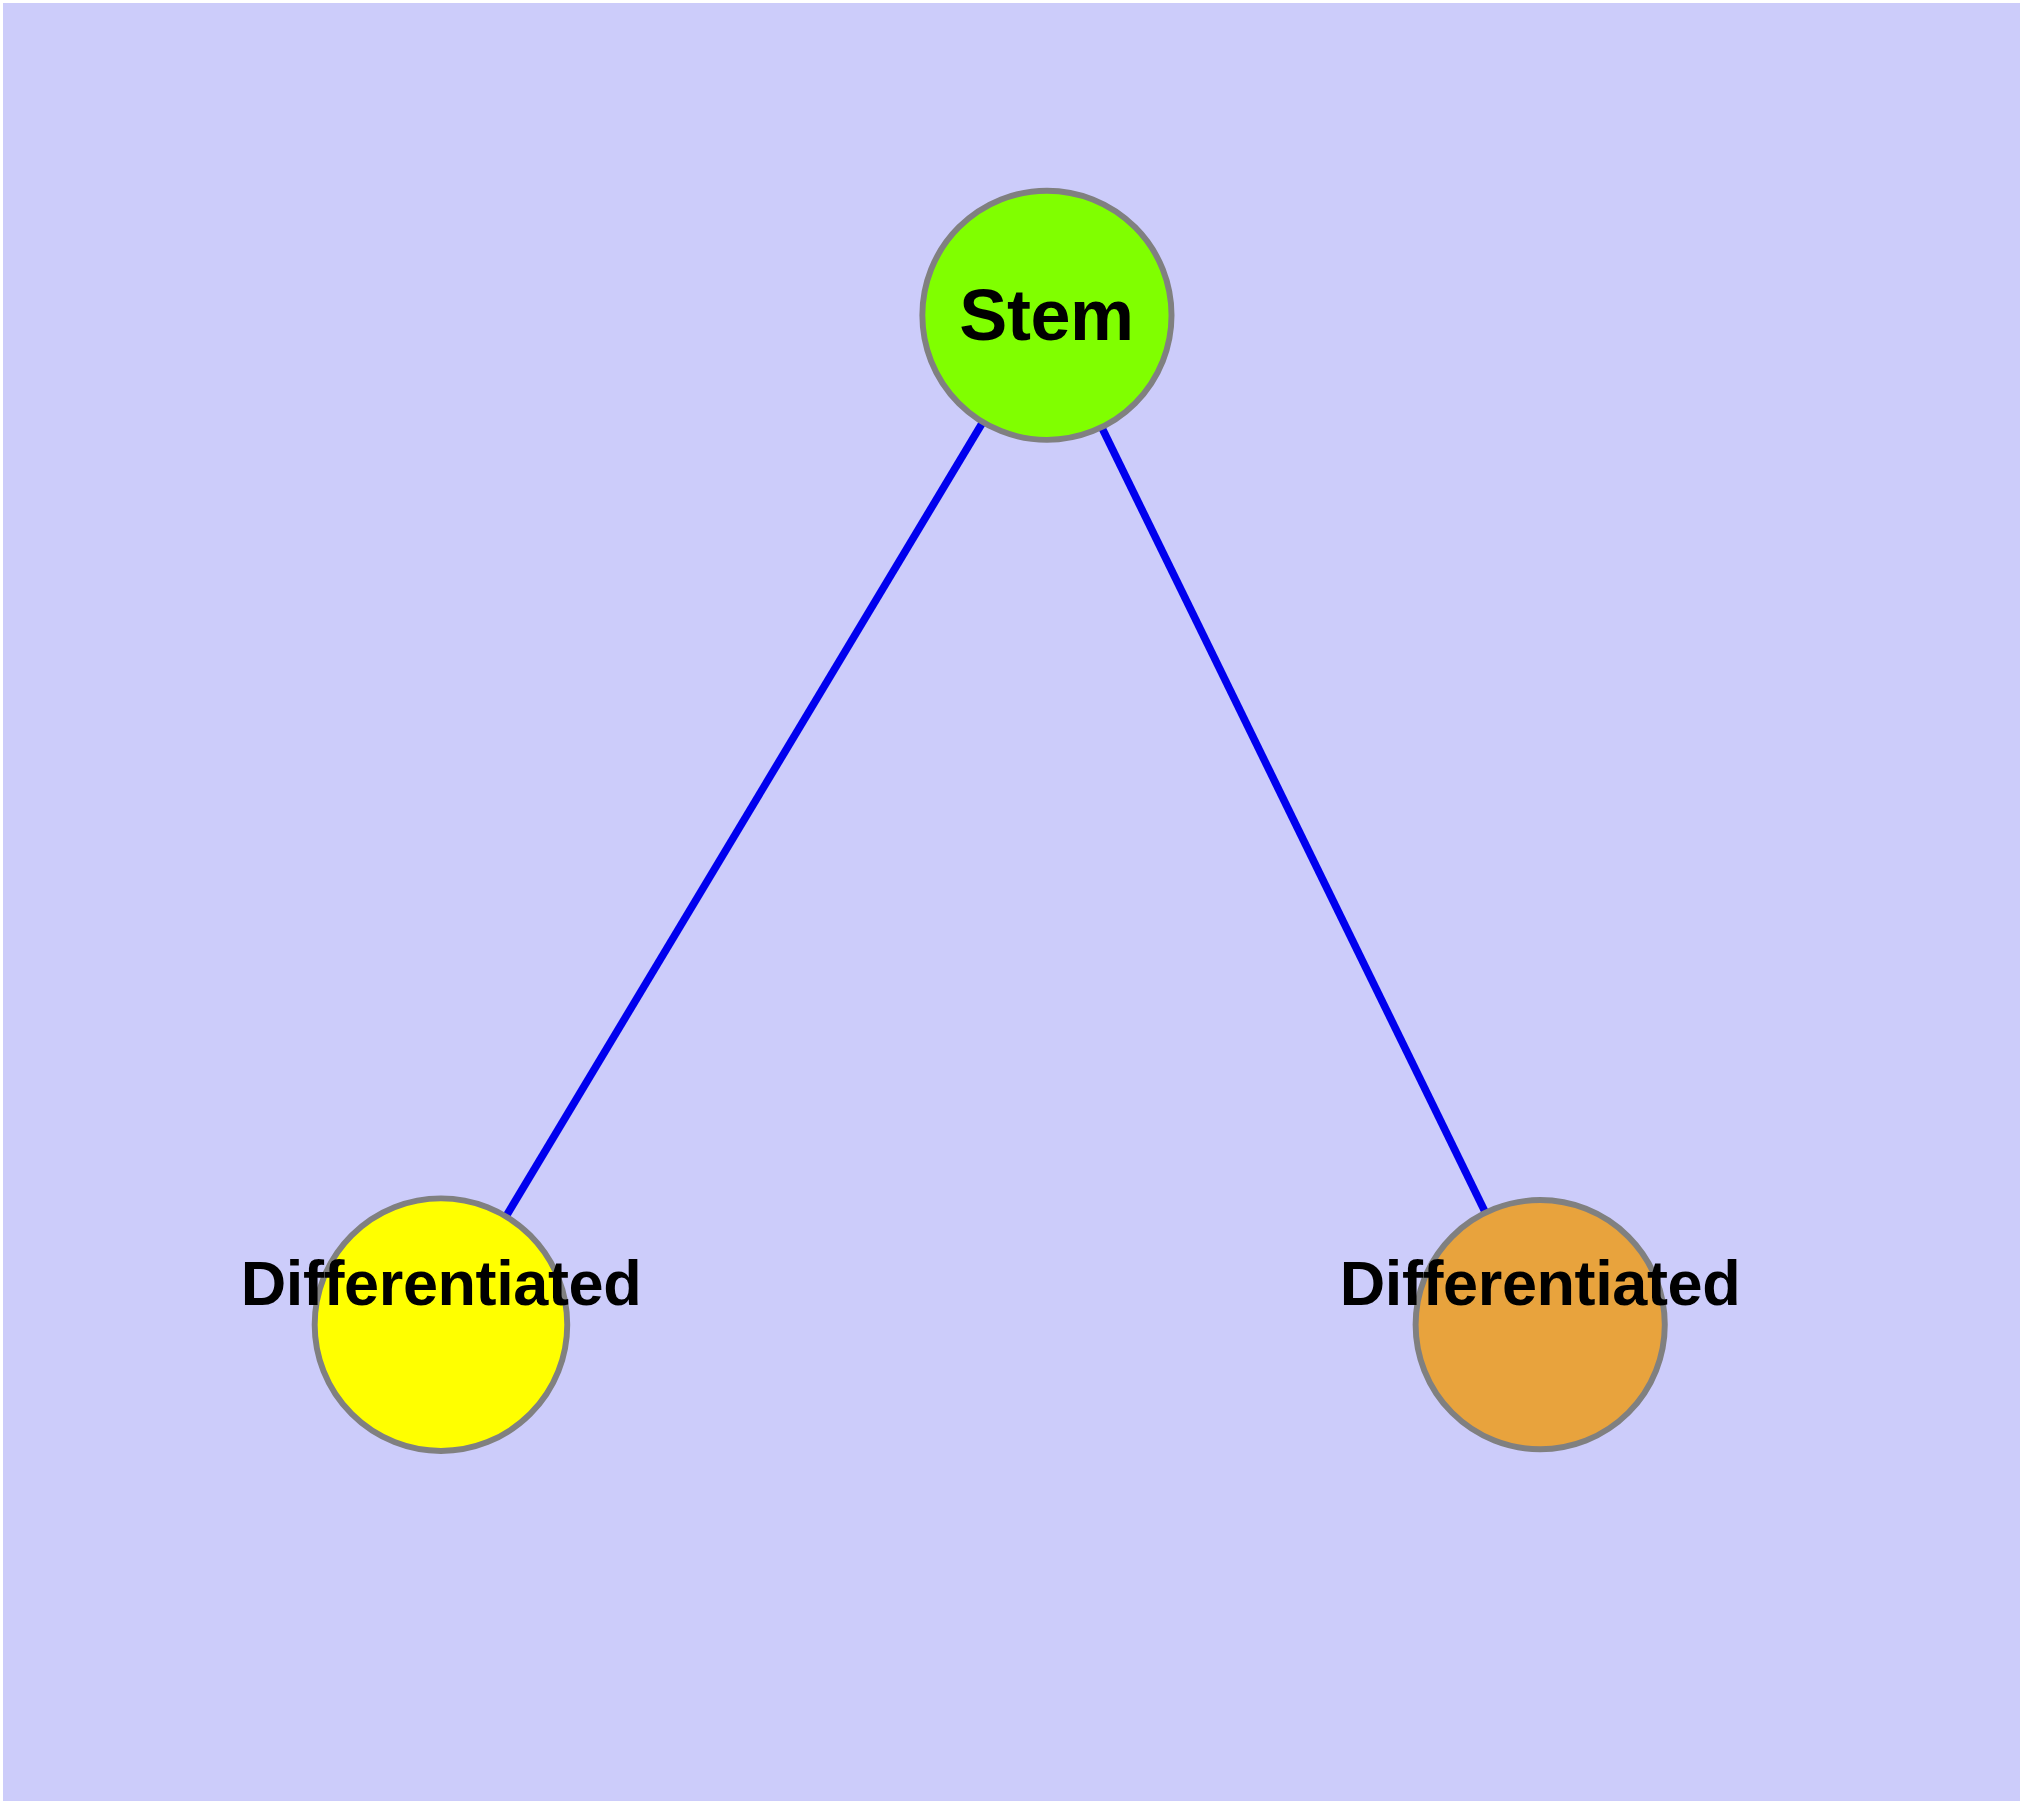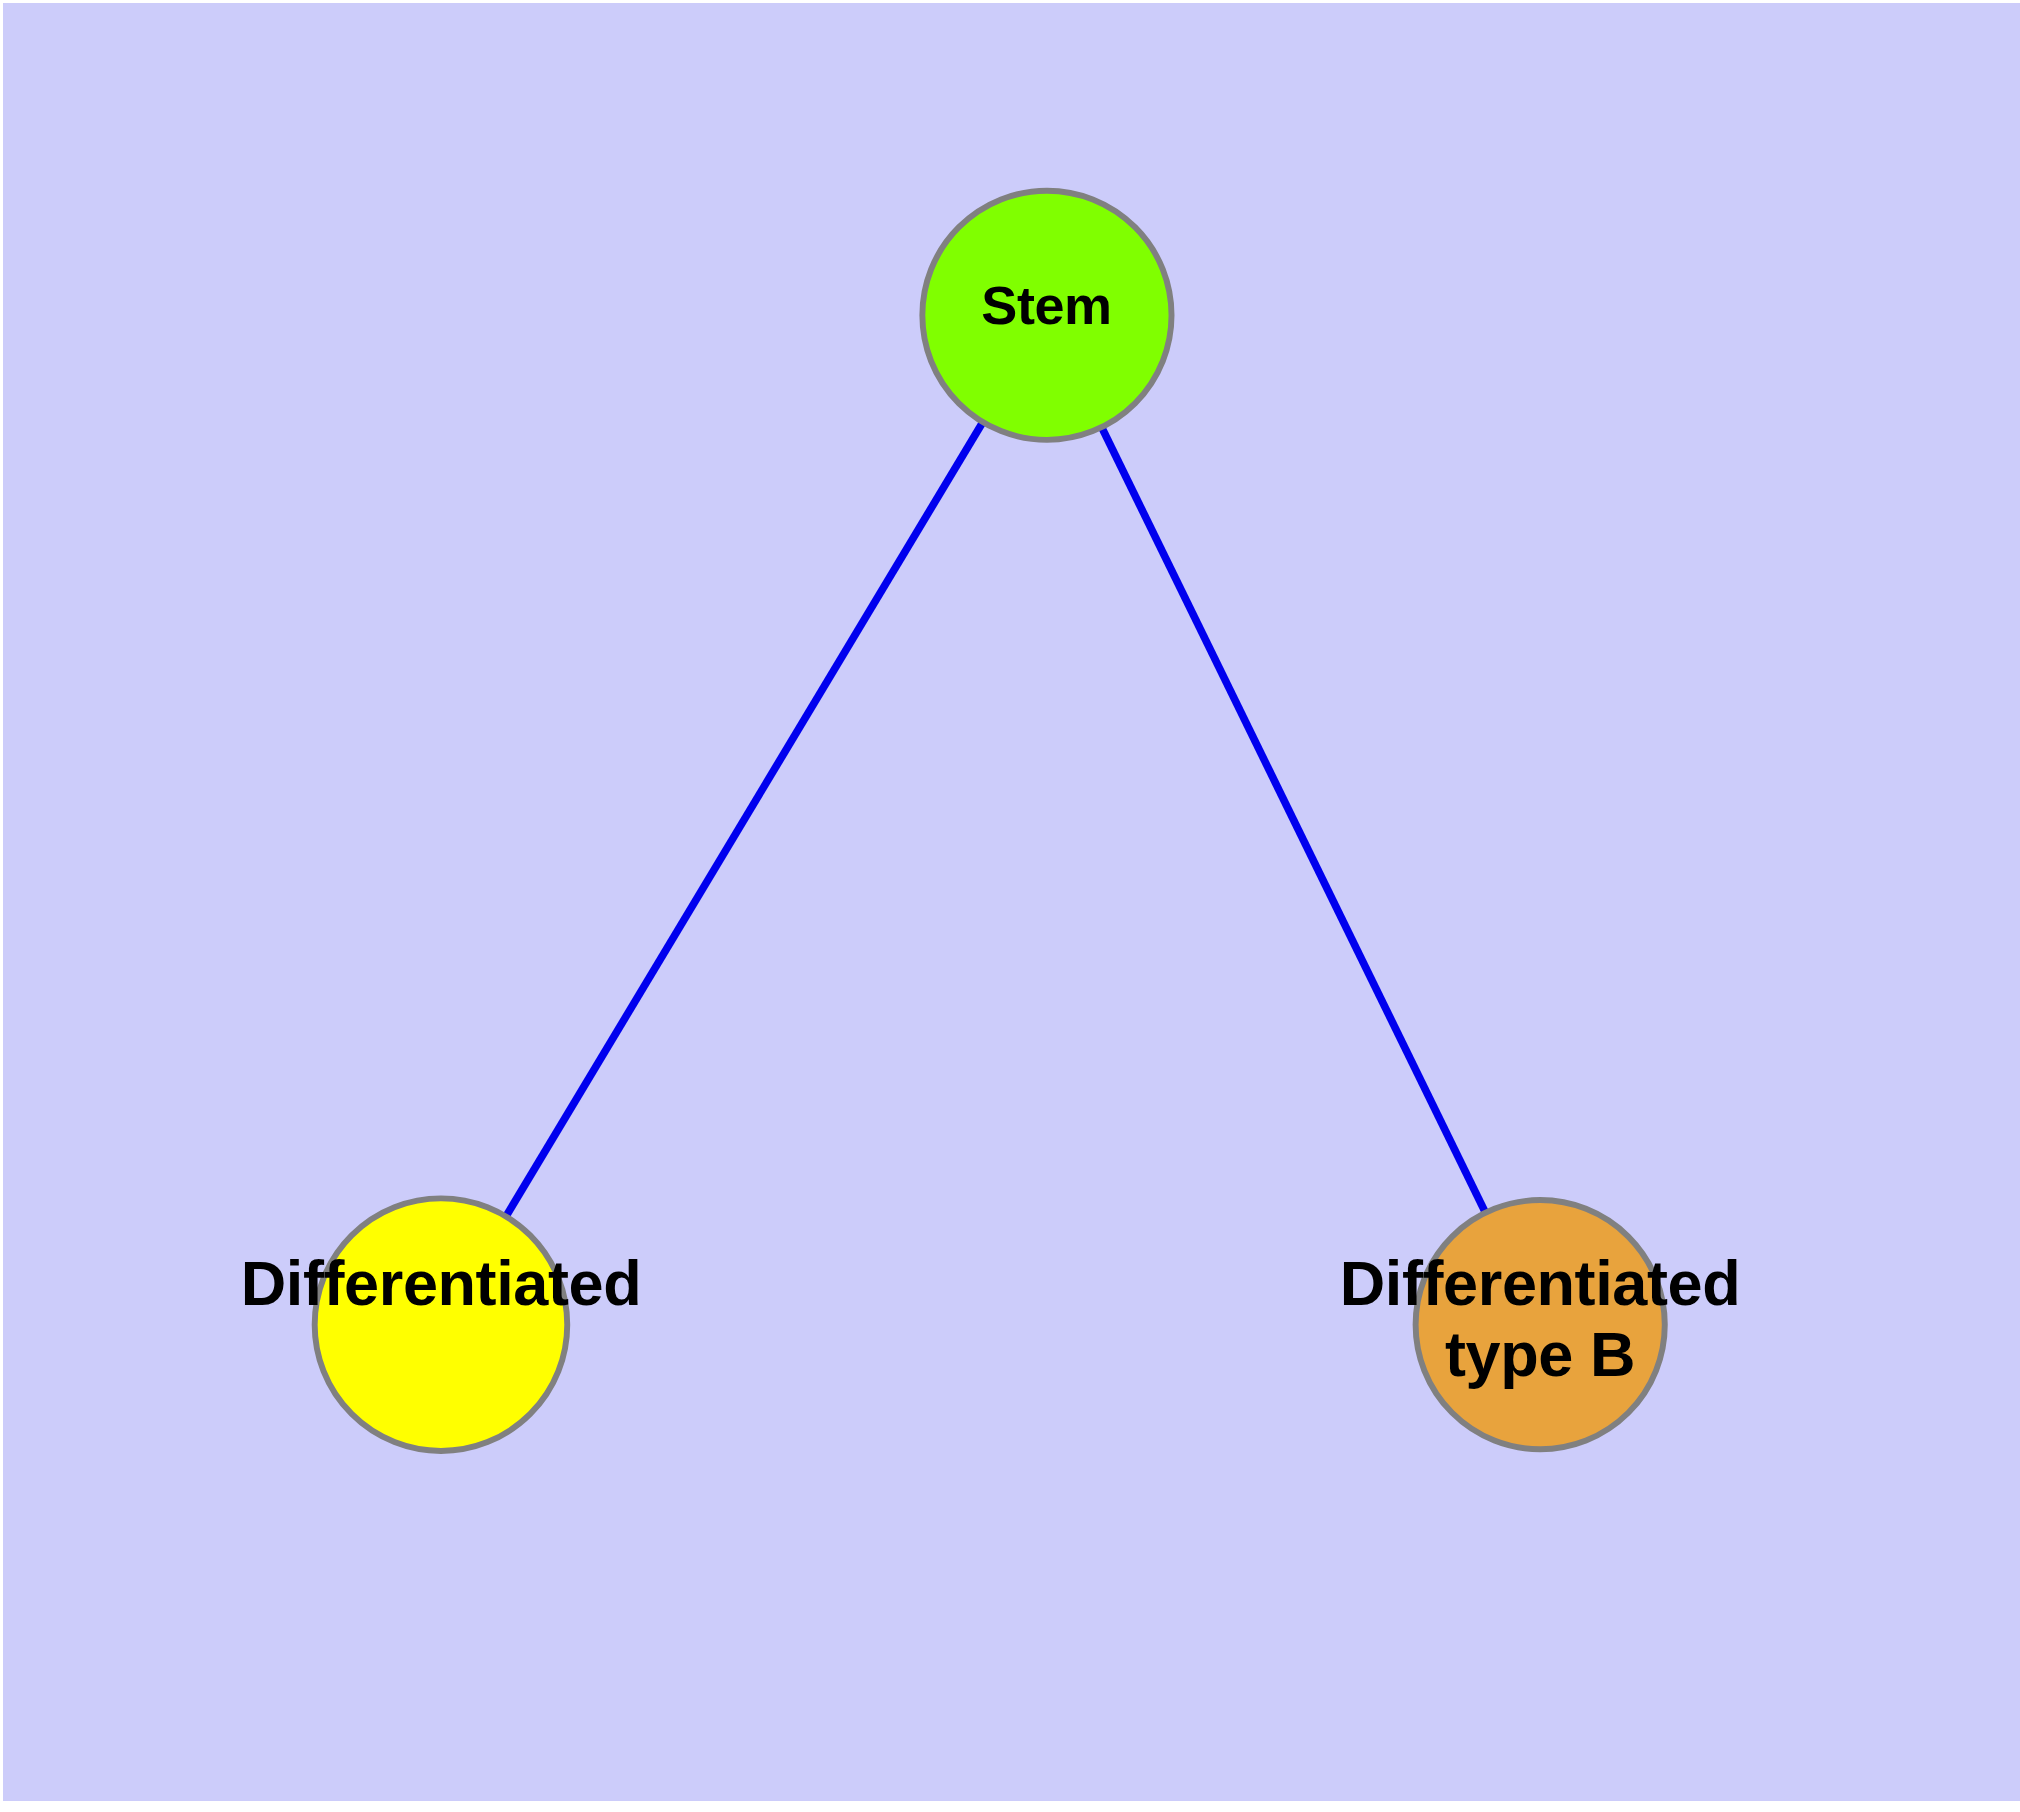--- a/index.html
+++ b/index.html
@@ -35,21 +35,21 @@
     position: absolute;
     color: #000000;
     font-weight: bold;
     text-align: center;
     line-height: 1.12;
     white-space: pre;
     letter-spacing: -0.4px;
     pointer-events: none;
   }
   .label-stem {
-    font-size: 54px;
+    font-size: 72px;
   }
   .label-leaf {
     font-size: 63px;
   }
 </style>
 </head>
 <body>
 
 <div id="canvas">
 
@@ -70,17 +70,16 @@
   </svg>
 
   <div class="node-label label-stem" style="left:792px; top:275px; width:509px;">Stem</div>
 
   <div style="position:absolute; left:102px; top:1248px; width:678px; text-align:center;">
     <div class="node-label label-leaf" style="position:static;">Differentiated</div>
   </div>
 
   <div style="position:absolute; left:1201px; top:1248px; width:678px; text-align:center;">
     <div class="node-label label-leaf" style="position:static;">Differentiated</div>
-    <div class="node-label label-leaf" style="position:static;">type B</div>
   </div>
 
 </div>
 
 
 </body></html>

